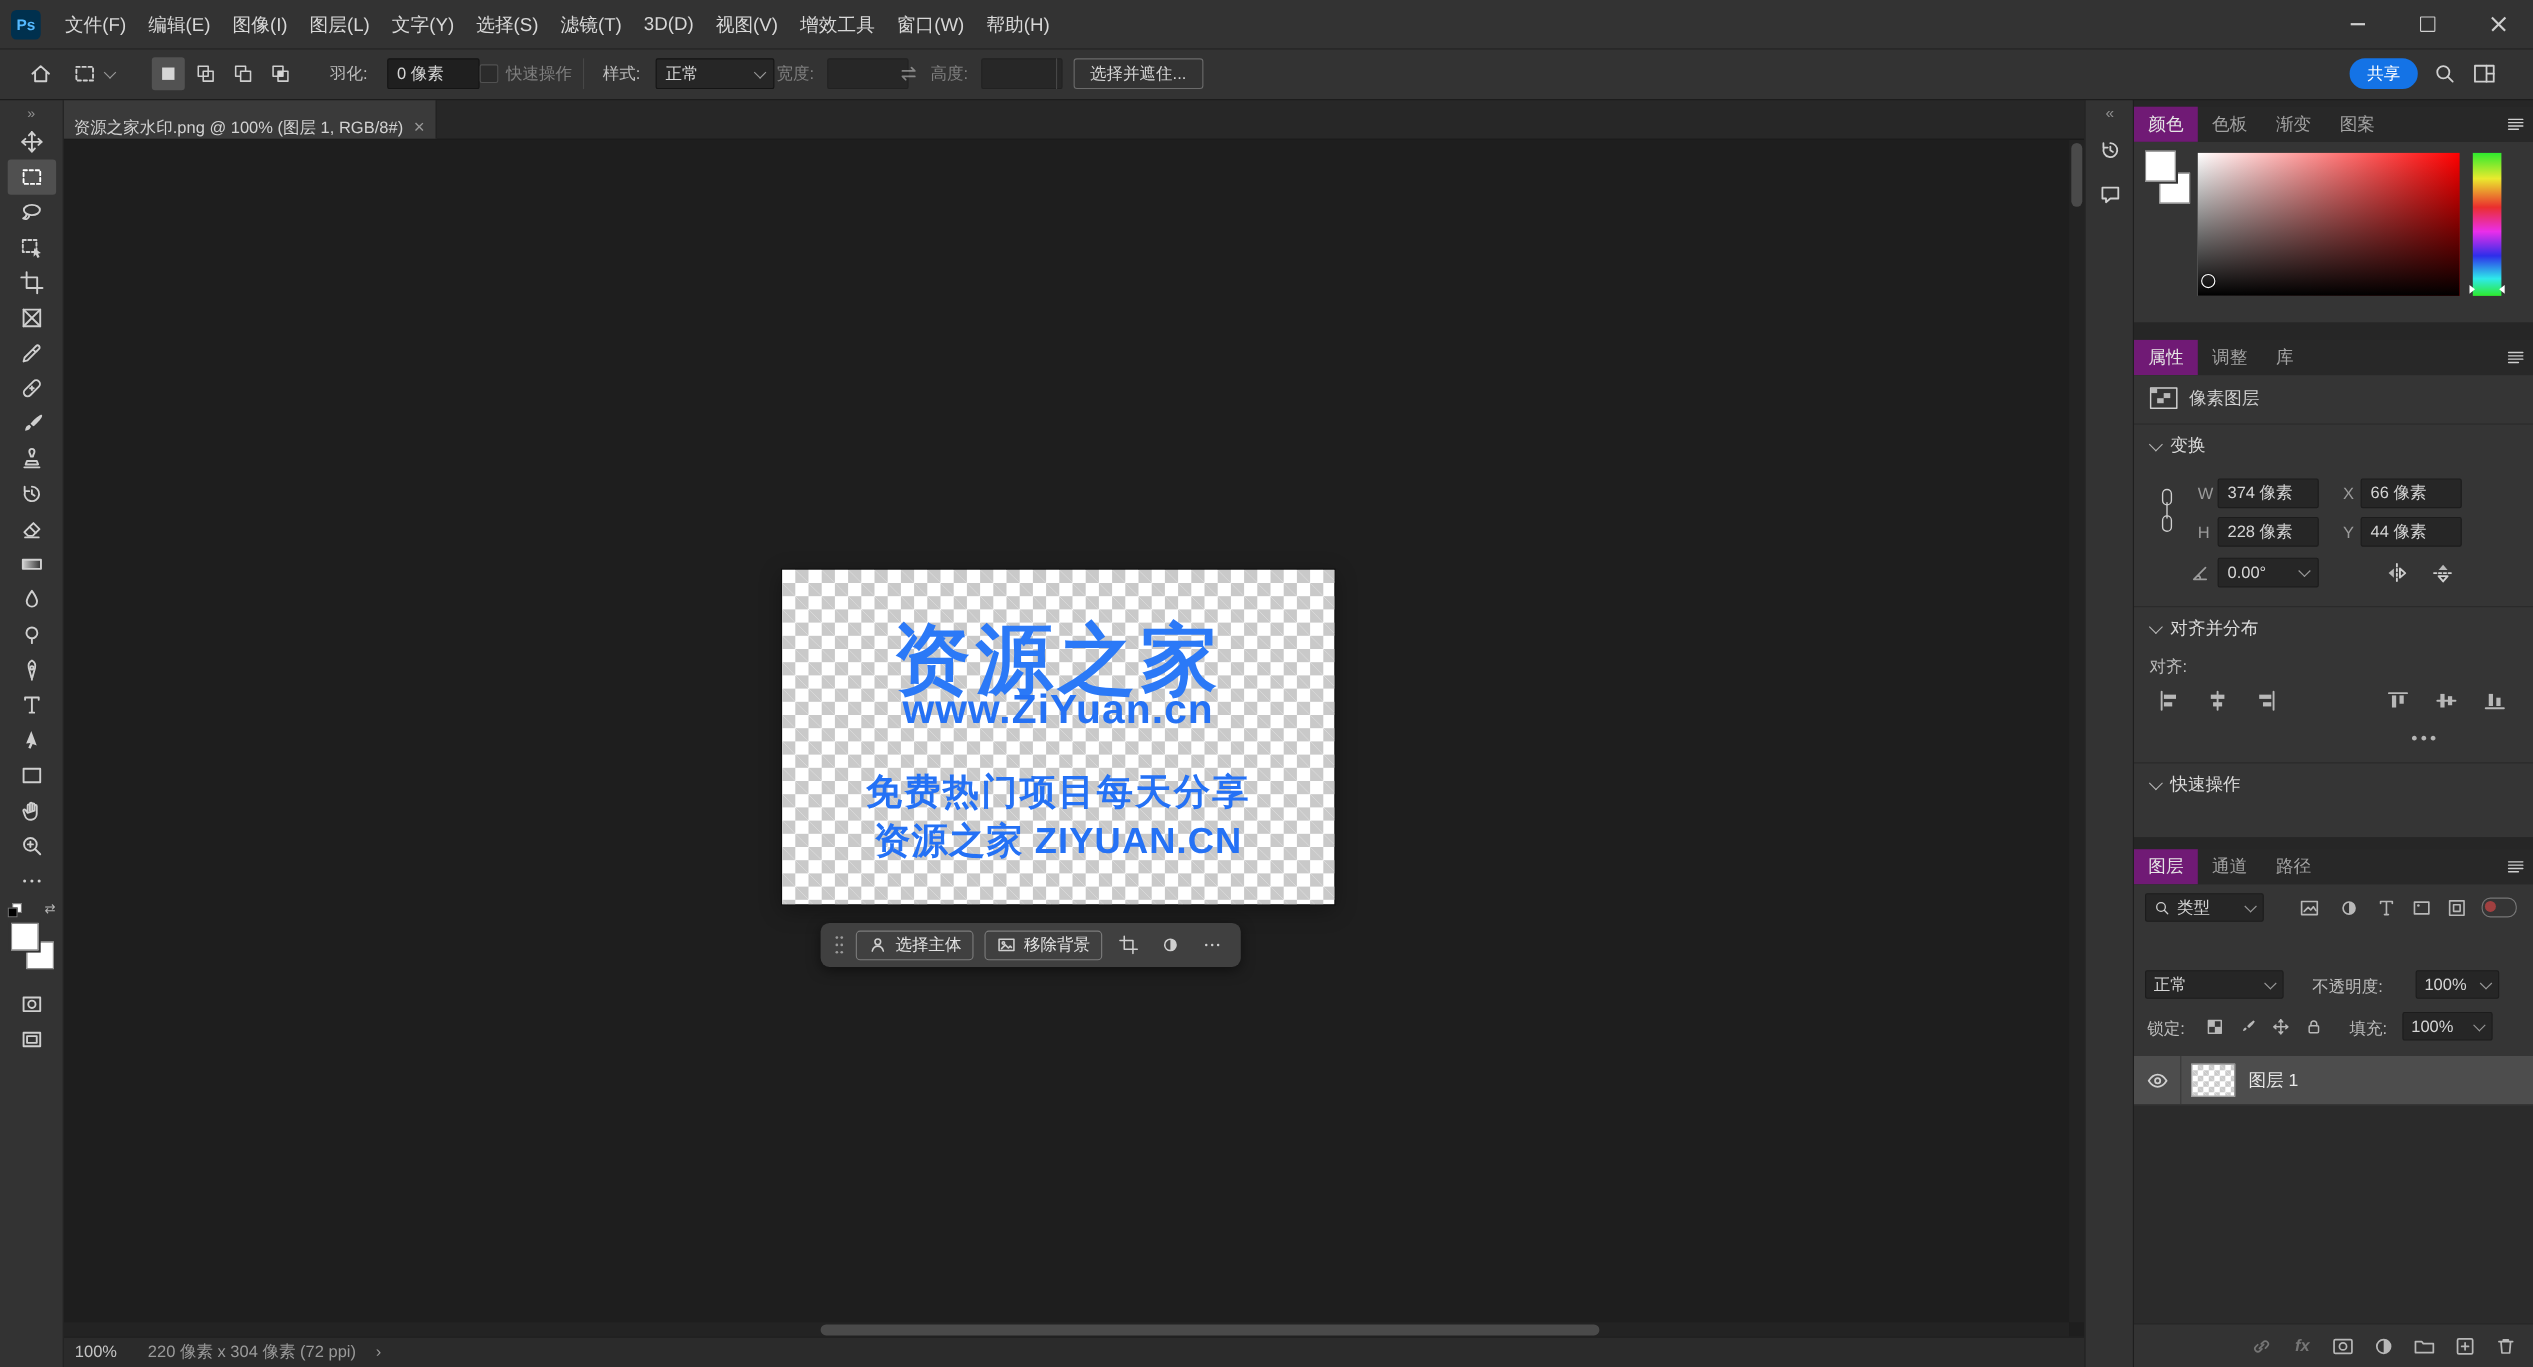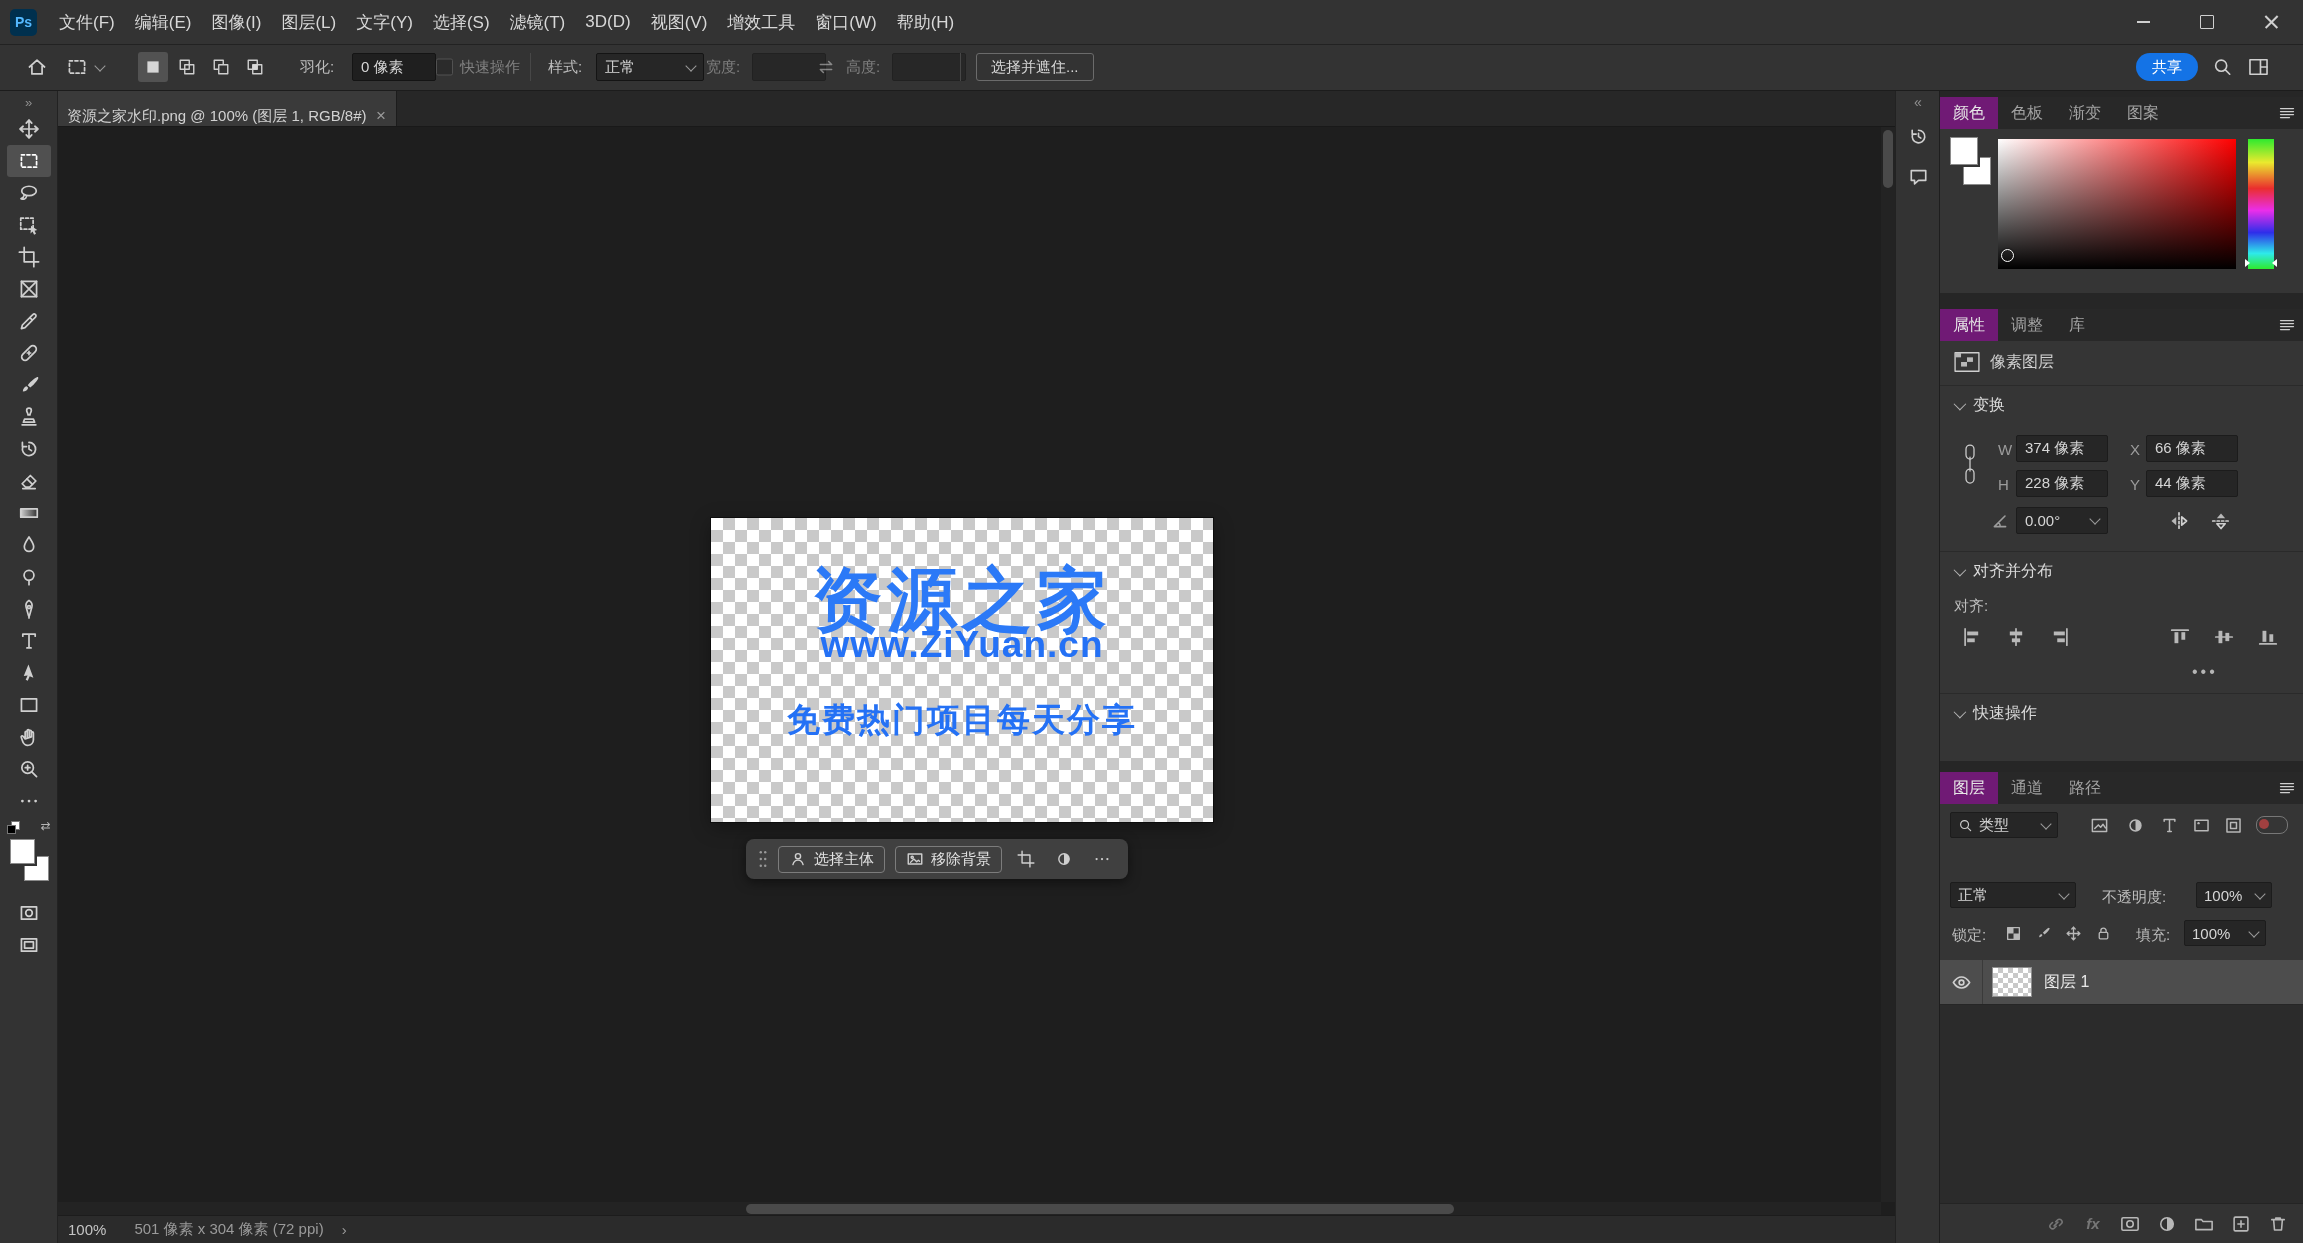--- a/index.html
+++ b/index.html
@@ -431,20 +431,21 @@
           <rect x="4.8" y="5.8" width="6.4" height="4.4"></rect>
         </svg>
     </div>
   </div>
 
   <div id="canvas">
     <div class="doc checker">
       <div class="wm l1">资源之家</div>
       <div class="wm l2">www.ZiYuan.cn</div>
       <div class="wm l3">免费热门项目每天分享</div>
+      <div class="wm l4">资源之家 ZIYUAN.CN</div>
     </div>
 
     <div class="taskbar">
       <span class="tb-grip">
         <svg viewBox="0 0 8 18">
             <circle cx="2" cy="3" r="1.1" fill="#9a9a9a" stroke="none"></circle>
             <circle cx="6" cy="3" r="1.1" fill="#9a9a9a" stroke="none"></circle>
             <circle cx="2" cy="9" r="1.1" fill="#9a9a9a" stroke="none"></circle>
             <circle cx="6" cy="9" r="1.1" fill="#9a9a9a" stroke="none"></circle>
             <circle cx="2" cy="15" r="1.1" fill="#9a9a9a" stroke="none"></circle>
@@ -488,21 +489,21 @@
 
     <div class="hscroll-track">
       <div class="hscroll-thumb"></div>
     </div>
     <div class="vscroll-track">
       <div class="vscroll-thumb"></div>
     </div>
 
     <div class="statusbar">
       <span class="sb-zoom">100%</span>
-      <span class="sb-info">501 像素 x 304 像素 (72 ppi)</span>
+      <span class="sb-info">220 像素 x 304 像素 (72 ppi)</span>
       <span class="sb-chev">›</span>
     </div>
   </div>
 
   <div id="dockstrip">
     <div class="ds-collapse">«</div>
     <div class="ds-btn">
       <svg viewBox="0 0 16 16">
           <path d="M8 3.2a4.8 4.8 0 1 1-4.6 3.4"></path>
           <path d="M3.2 3.2v3h3"></path>

